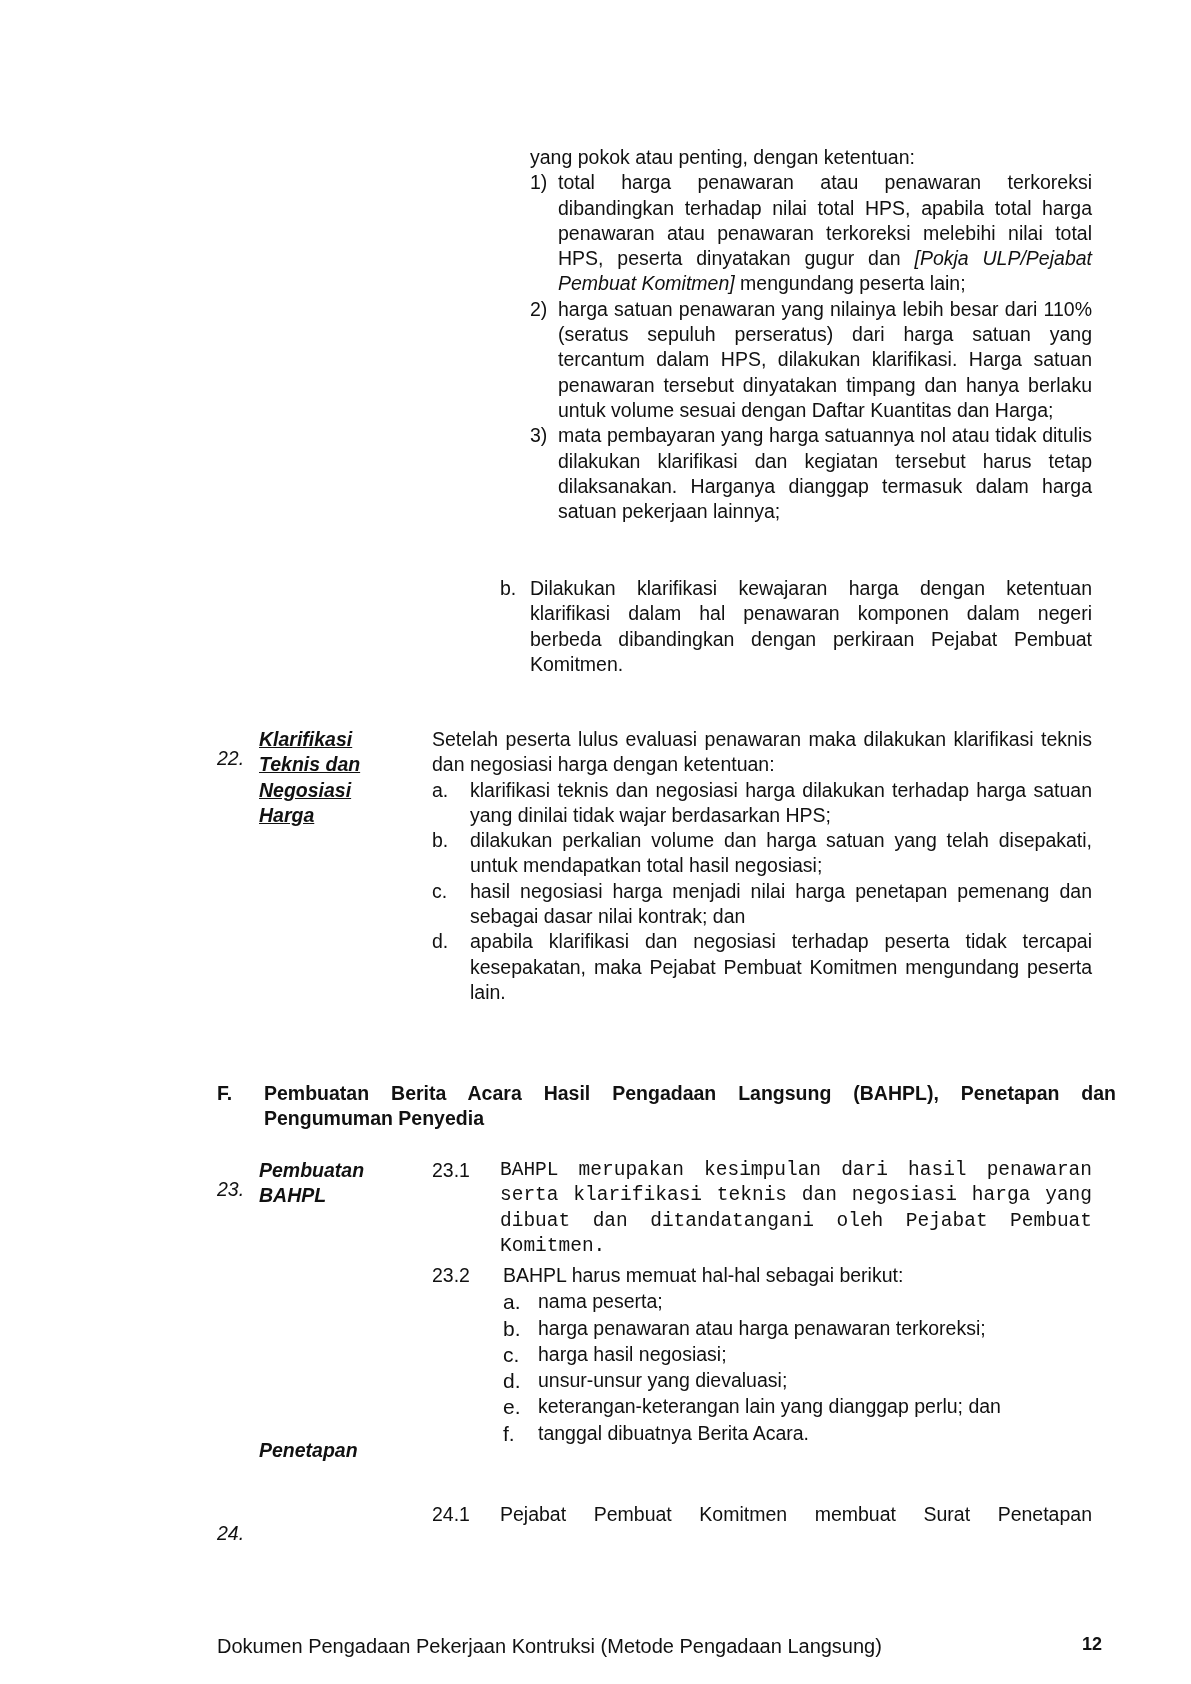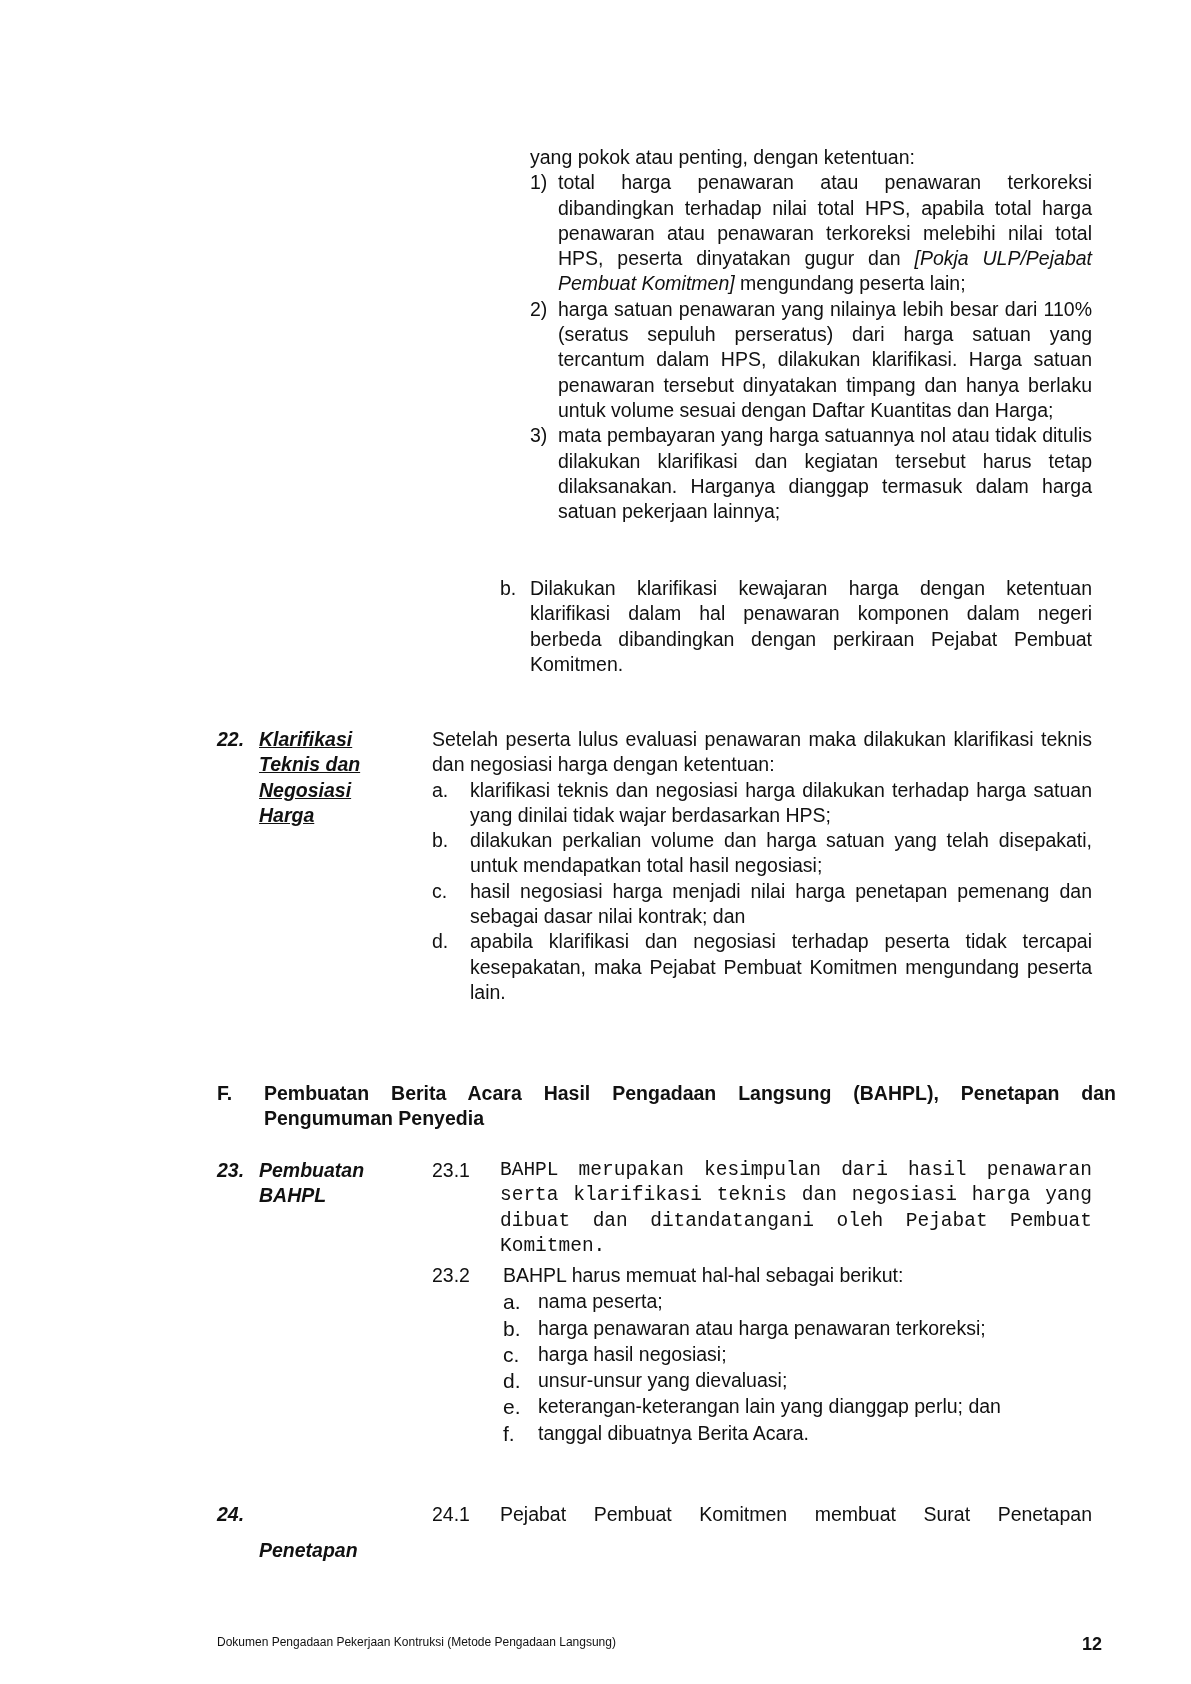--- a/index.html
+++ b/index.html
@@ -1,24 +1,24 @@
 <!DOCTYPE html>
 <html><head>
 <meta charset="utf-8">
 <style>
   html, body { margin:0; padding:0; background:#ffffff; }
   body { width:1191px; height:1684px; position:relative; overflow:hidden;
          font-family:"Liberation Sans", sans-serif; color:#111; font-size:19.5px; }
   .abs { position:absolute; }
   .j { text-align:justify; text-align-last:left; }
   .line { line-height:25.3px; }
-  .lbl-num { font-weight:bold; font-style:italic; }
+  .lbl-num { font-weight:normal; font-style:italic;margin-top:19px; }
   .lbl-txt { font-weight:bold; font-style:italic; line-height:25.3px; }
   .heading { font-weight:bold; line-height:25.3px; }
-  .footer { font-size:12px; }
+  .footer { font-size:20px; }
   .pagenum { font-size:18px; font-weight:bold; }
   .item { position:relative; }
   .marker { position:absolute; left:0; top:0; }
 </style>
 </head>
 <body>
 
 <div class="abs line" style="left:530px; top:145px; width:562px;">
   <div>yang pokok atau penting, dengan ketentuan:</div>
   <div class="item j" style="padding-left:28px;">
@@ -93,18 +93,18 @@
     <span class="marker" style="font-size:21px;">e.</span>
     <span>keterangan-keterangan lain yang dianggap perlu; dan</span>
   </div>
   <div class="item" style="padding-left:35px; margin-top:1px;">
     <span class="marker" style="font-size:21px;">f.</span>
     <span>tanggal dibuatnya Berita Acara.</span>
   </div>
 </div>
 
 <div class="abs lbl-num" style="left:217px; top:1502px; line-height:25.3px;">24.</div>
-<div class="abs lbl-txt" style="left:259px; top:1538px;font-style:italic;">Penetapan</div>
+<div class="abs lbl-txt" style="left:259px; top:1438px;font-style:italic;">Penetapan</div>
 <div class="abs line" style="left:432px; top:1502px;">24.1</div>
 <div class="abs line" style="left:500px; top:1502px; width:592px; text-align:justify; text-align-last:justify;">Pejabat Pembuat Komitmen membuat Surat Penetapan</div>
 
 <div class="abs footer" style="left:217px; top:1635px;">Dokumen Pengadaan Pekerjaan Kontruksi (Metode Pengadaan Langsung)</div>
 <div class="abs pagenum" style="left:1082px; top:1634px;">12</div>
 
 </body></html>

